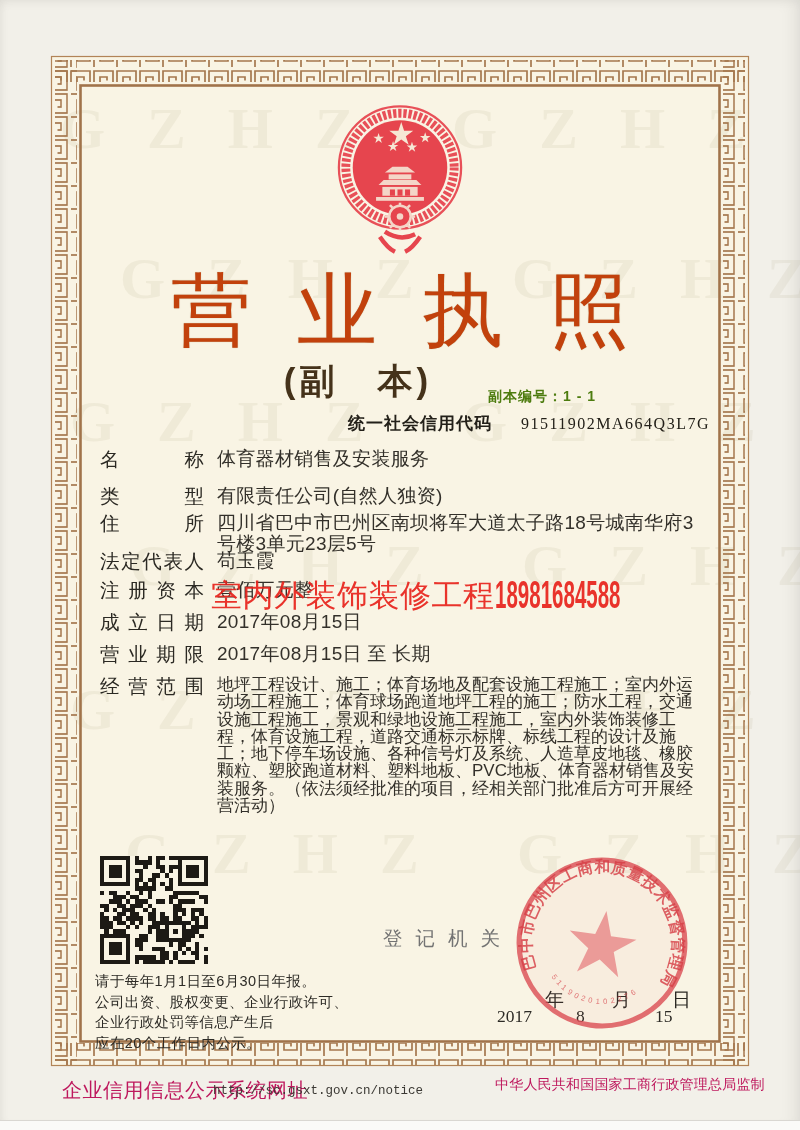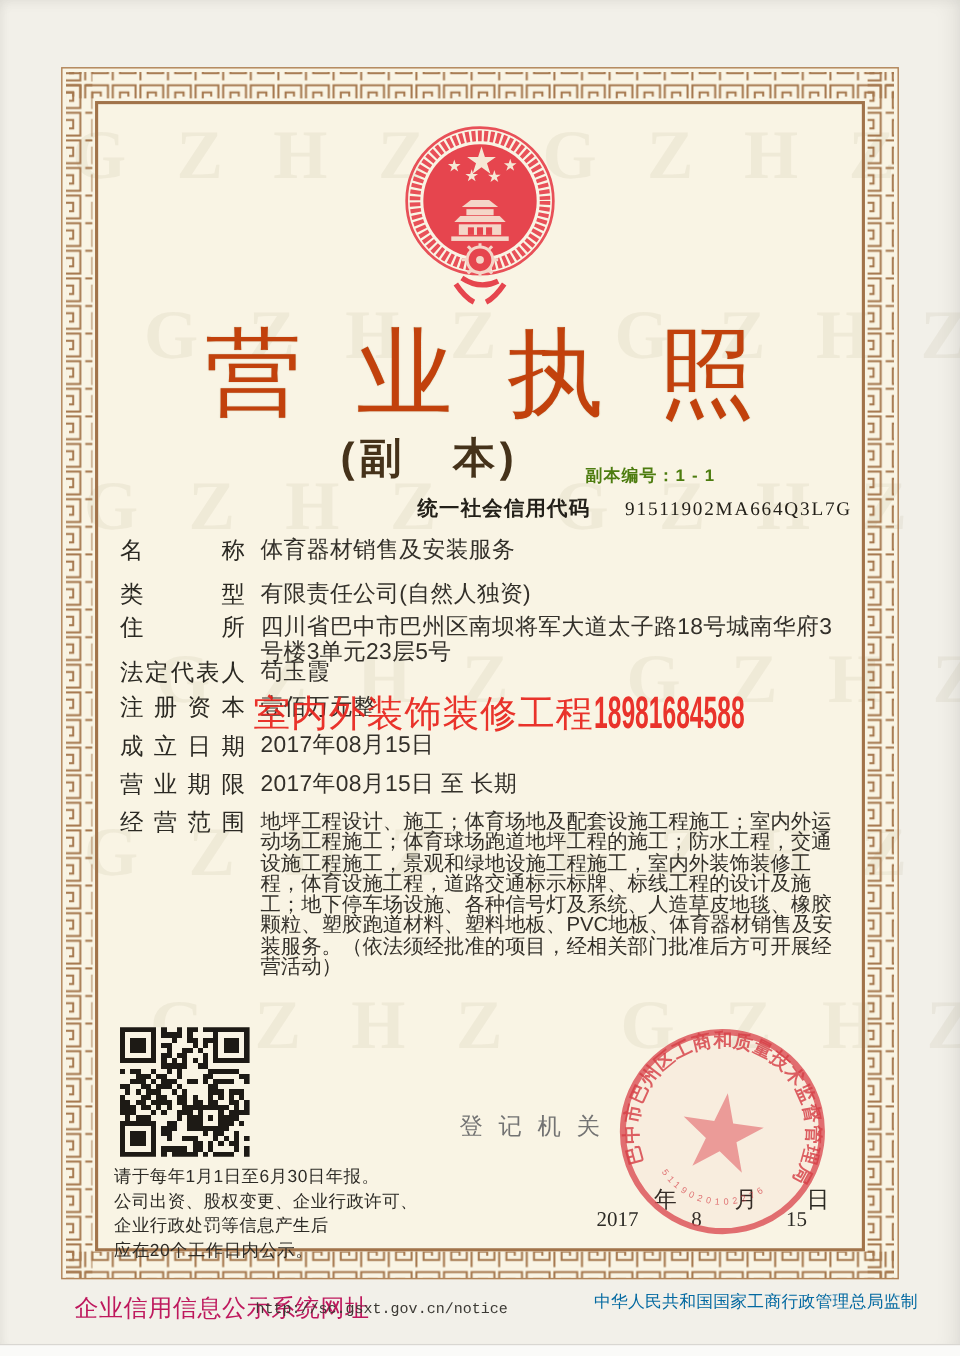--- a/index.html
+++ b/index.html
@@ -49,21 +49,21 @@
     letter-spacing:13px;white-space:nowrap;}
 
   .seal{position:absolute;left:513px;top:854px;width:178px;height:178px;transform:rotate(8deg);z-index:5;}
 
   .date-labels span,.date-values span{position:absolute;white-space:nowrap;}
   .dl{font-size:19px;font-weight:500;color:#2b2923;top:0;}
   .dv{font-family:"Liberation Serif",serif;font-size:17.5px;color:#2c2a25;top:0;}
 
   .footer-site-label{position:absolute;left:62px;top:1077px;font-size:20px;color:#be185d;letter-spacing:.5px;}
   .footer-url{position:absolute;left:213px;top:1084px;font-size:12.5px;font-family:"Liberation Mono",monospace;color:#3b3934;}
-  .footer-producer{position:absolute;left:495px;top:1076px;font-size:14px;color:#0369a1;letter-spacing:.2px;}
+  .footer-producer{position:absolute;left:495px;top:1076px;font-size:14px;color:#be185d;letter-spacing:.2px;}
 </style>
 </head>
 <body>
 
 <div class="page">
 
   <div class="paper-inner"></div>
 
   <div class="ghost-row" style="left:60px;top:95px">GZHZ GZHZ GZHZ</div>
   <div class="ghost-row" style="left:120px;top:245px">GZHZ GZHZ GZHZ</div>

